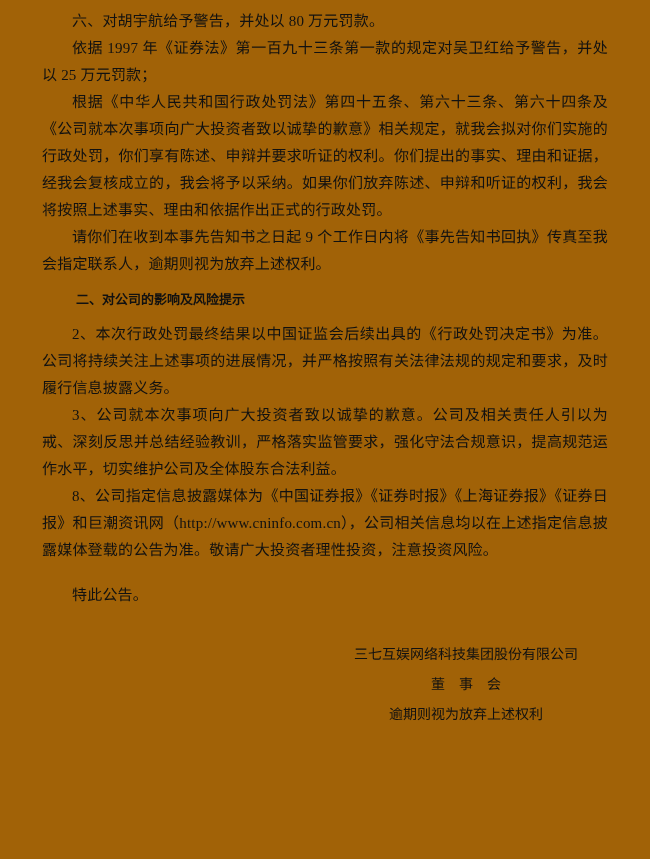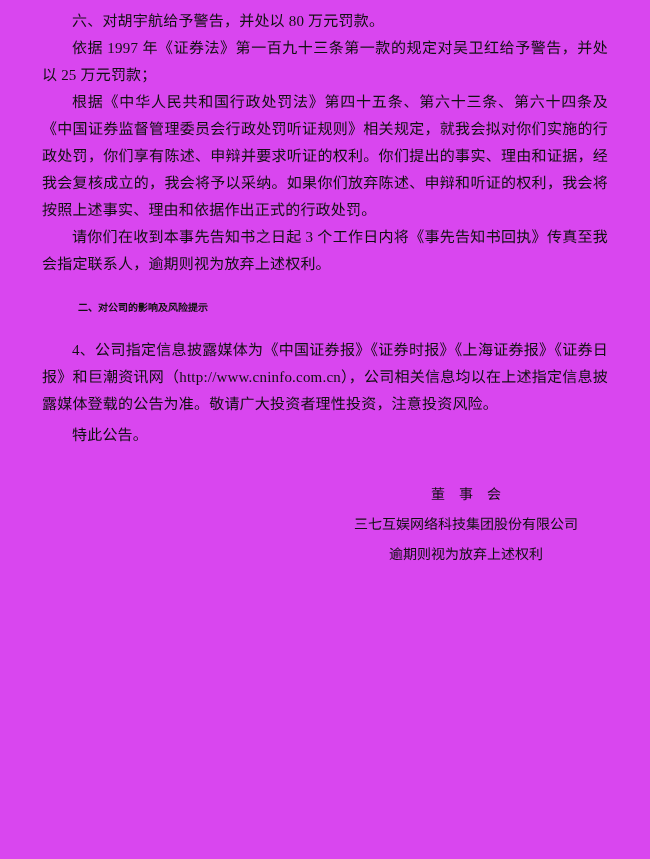--- a/index.html
+++ b/index.html
@@ -7,70 +7,72 @@
     padding: 0;
     background: #ffffff;
   }
   .page {
     position: relative;
     width: 650px;
     height: 859px;
     box-sizing: border-box;
     margin: 0;
     padding: 8px 42px 0 42px;
-    background: #d946ef;
+    background: #a16207;
     color: #111111;
     font-family: "Liberation Serif", "DejaVu Serif", serif;
     font-size: 15px;
     line-height: 27px;
     overflow: hidden;
   }
   .para {
     margin: 0;
     text-indent: 2em;
     text-align: justify;
     letter-spacing: 0.2px;
   }
   .heading {
-    margin: 16px;
+    margin: 8px;
     text-indent: 2em;
-    font-size: 10px;
+    font-size: 13px;
     font-weight: 700;
     line-height: 27px;
     text-align: left;
   }
   .closing {
-    margin-top: 4px;
+    margin-top: 18px;
   }
   .signature {
     margin: 31px 30px 0 auto;
     width: max-content;
     text-align: center;
     font-size: 14px;
     line-height: 30px;
   }
   .signature .sig-line {
     white-space: nowrap;
   }
 </style>
 </head>
 <body>
 
 <div class="page">
 
   <p class="para">六、对胡宇航给予警告，并处以 80 万元罚款。</p>
   <p class="para">依据 1997 年《证券法》第一百九十三条第一款的规定对吴卫红给予警告，并处以 25 万元罚款；</p>
-  <p class="para">根据《中华人民共和国行政处罚法》第四十五条、第六十三条、第六十四条及《中国证券监督管理委员会行政处罚听证规则》相关规定，就我会拟对你们实施的行政处罚，你们享有陈述、申辩并要求听证的权利。你们提出的事实、理由和证据，经我会复核成立的，我会将予以采纳。如果你们放弃陈述、申辩和听证的权利，我会将按照上述事实、理由和依据作出正式的行政处罚。</p>
-  <p class="para">请你们在收到本事先告知书之日起 3 个工作日内将《事先告知书回执》传真至我会指定联系人，逾期则视为放弃上述权利。</p>
+  <p class="para">根据《中华人民共和国行政处罚法》第四十五条、第六十三条、第六十四条及《公司就本次事项向广大投资者致以诚挚的歉意》相关规定，就我会拟对你们实施的行政处罚，你们享有陈述、申辩并要求听证的权利。你们提出的事实、理由和证据，经我会复核成立的，我会将予以采纳。如果你们放弃陈述、申辩和听证的权利，我会将按照上述事实、理由和依据作出正式的行政处罚。</p>
+  <p class="para">请你们在收到本事先告知书之日起 9 个工作日内将《事先告知书回执》传真至我会指定联系人，逾期则视为放弃上述权利。</p>
 
   <h2 class="heading">二、对公司的影响及风险提示</h2>
 
-  <p class="para">4、公司指定信息披露媒体为《中国证券报》《证券时报》《上海证券报》《证券日报》和巨潮资讯网（http://www.cninfo.com.cn），公司相关信息均以在上述指定信息披露媒体登载的公告为准。敬请广大投资者理性投资，注意投资风险。</p>
+  <p class="para">2、本次行政处罚最终结果以中国证监会后续出具的《行政处罚决定书》为准。公司将持续关注上述事项的进展情况，并严格按照有关法律法规的规定和要求，及时履行信息披露义务。</p>
+  <p class="para">3、公司就本次事项向广大投资者致以诚挚的歉意。公司及相关责任人引以为戒、深刻反思并总结经验教训，严格落实监管要求，强化守法合规意识，提高规范运作水平，切实维护公司及全体股东合法利益。</p>
+  <p class="para">8、公司指定信息披露媒体为《中国证券报》《证券时报》《上海证券报》《证券日报》和巨潮资讯网（http://www.cninfo.com.cn），公司相关信息均以在上述指定信息披露媒体登载的公告为准。敬请广大投资者理性投资，注意投资风险。</p>
 
   <p class="para closing">特此公告。</p>
 
   <div class="signature">
+    <div class="sig-line">三七互娱网络科技集团股份有限公司</div>
     <div class="sig-line">董　事　会</div>
-    <div class="sig-line">三七互娱网络科技集团股份有限公司</div>
     <div class="sig-line">逾期则视为放弃上述权利</div>
   </div>
 
 </div>
 
 </body></html>

